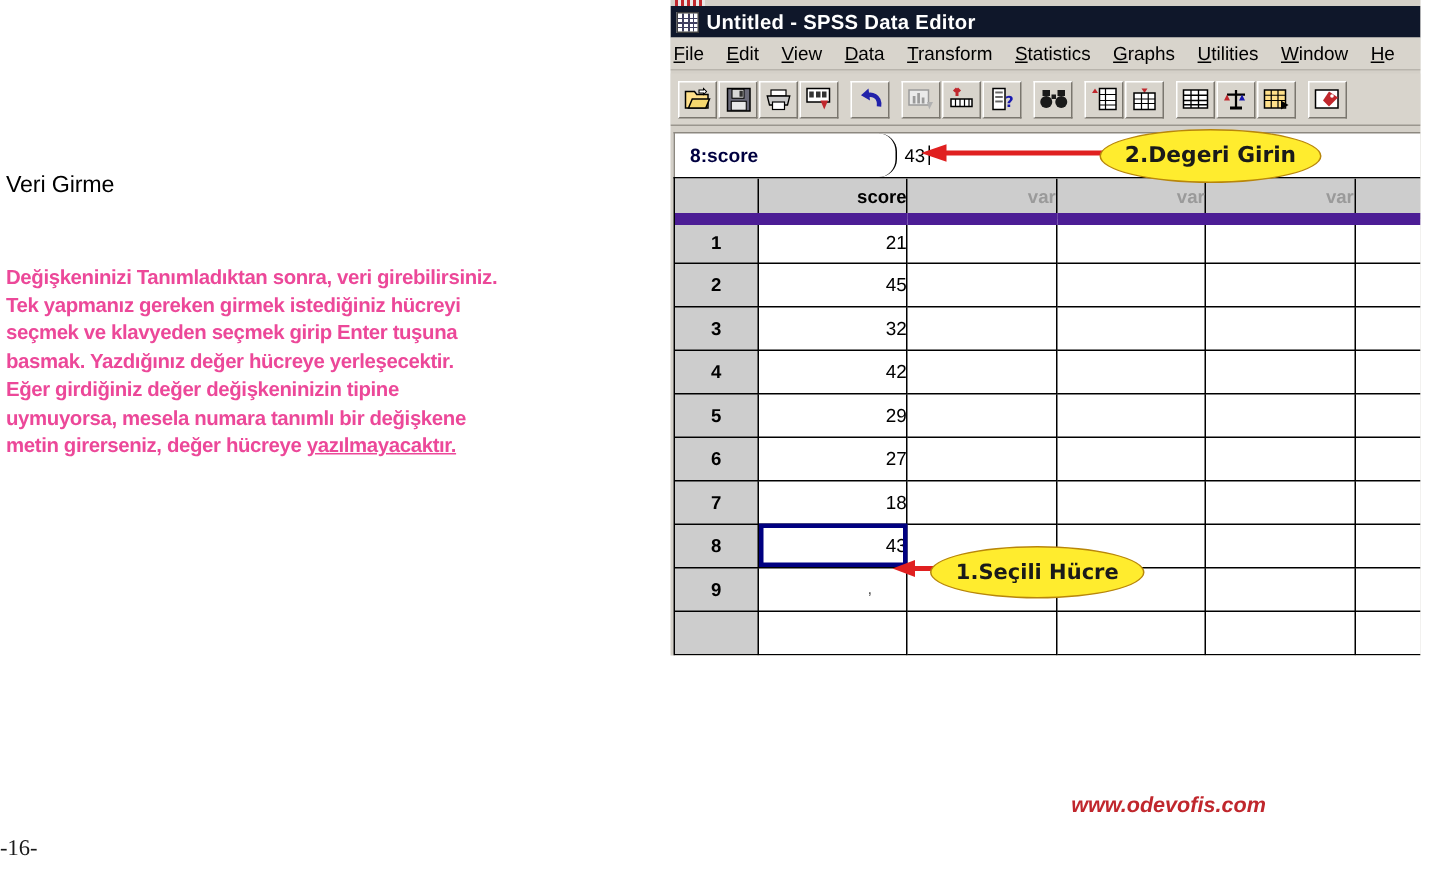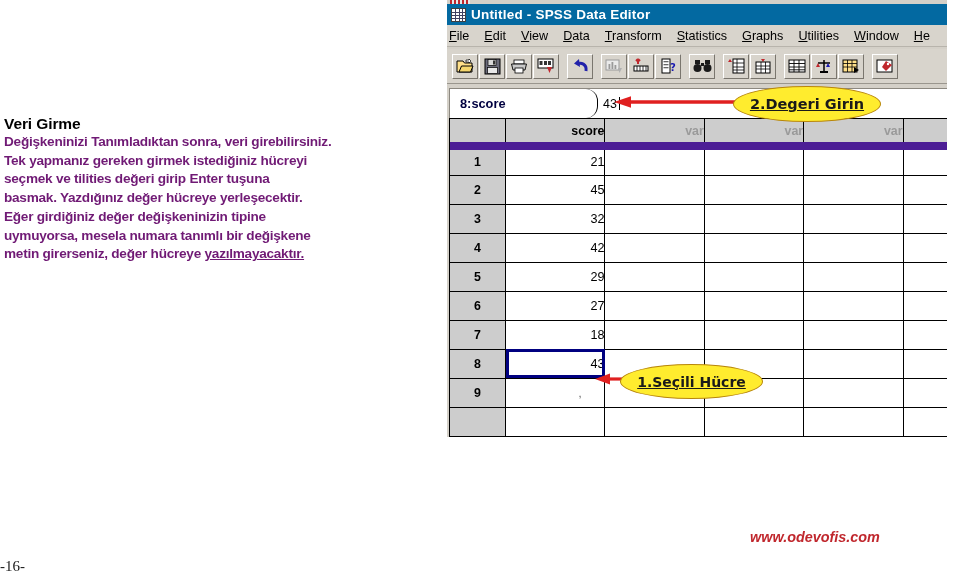--- a/index.html
+++ b/index.html
@@ -17,32 +17,33 @@
   }
 
   
   #doc-text {
     position: absolute;
     left: 4px;
     top: 114px;
     width: 400px;
   }
   #doc-text .heading {
-    font-weight: bold;
+    font-weight: normal;
     font-size: 15.5px;
     line-height: 19px;
     color: #000;
     letter-spacing: -0.1px;
   }
   #doc-text .para {
     font-weight: bold;
     font-size: 13.6px;
     line-height: 18.7px;
-    color: #701a75;
+    color: #ec4899;
     letter-spacing: -0.25px;
+    margin-top: 43px;
   }
   #doc-text .para .u {
     text-decoration: underline;
   }
 
   
   #spss-window {
     position: absolute;
     left: 447px;
     top: 0px;
@@ -60,21 +61,21 @@
     width: 20px;
     height: 5px;
     background: repeating-linear-gradient(90deg,#c0272d 0 2px,#e8e8e8 2px 4px);
   }
   #title-bar {
     position: absolute;
     left: 0;
     top: 4px;
     right: 0;
     height: 21px;
-    background: #0369a1;
+    background: #0f172a;
     display: flex;
     align-items: center;
     padding-left: 4px;
     box-sizing: border-box;
   }
   #title-bar .app-icon {
     width: 15px;
     height: 14px;
     background: #ffffff;
     border: 1px solid #404040;
@@ -270,21 +271,20 @@
     border: 1.6px solid #b8860b;
     border-radius: 50%;
     display: flex;
     align-items: center;
     justify-content: center;
     color: #1a1a1a;
     font-family: "DejaVu Sans", sans-serif;
     font-weight: bold;
     white-space: nowrap;
     box-sizing: border-box;
-    text-decoration: underline;
   }
   #callout-enter-value {
     left: 733px;
     top: 86px;
     width: 148px;
     height: 36px;
     font-size: 14.5px;
   }
   #callout-selected-cell {
     left: 620px;
@@ -303,40 +303,40 @@
     left: 0;
     right: 0;
     top: 558px;
     text-align: left;
     font-family: "Liberation Serif", serif;
     font-size: 15px;
     color: #1a1a1a;
   }
   #watermark {
     position: absolute;
-    left: 815px;
+    left: 779px;
     top: 529px;
     font-family: "Liberation Sans", sans-serif;
     font-style: italic;
     font-weight: bold;
     font-size: 14.4px;
     color: #c0272d;
     white-space: nowrap;
     transform: translateX(-50%);
   }
 </style>
 </head>
 <body>
 
 <div id="doc-text">
   <div class="heading">Veri Girme</div>
   <div class="para">
     <span>Değişkeninizi Tanımladıktan sonra, veri girebilirsiniz.</span><br>
     <span>Tek yapmanız gereken girmek istediğiniz hücreyi</span><br>
-    <span>seçmek ve tilities değeri girip Enter tuşuna</span><br>
+    <span>seçmek ve klavyeden seçmek girip Enter tuşuna</span><br>
     <span>basmak.  Yazdığınız değer hücreye yerleşecektir.</span><br>
     <span>Eğer girdiğiniz değer değişkeninizin tipine</span><br>
     <span>uymuyorsa, mesela numara tanımlı bir değişkene</span><br>
     <span>metin girerseniz, değer hücreye </span><span class="u">yazılmayacaktır.</span>
   </div>
 </div>
 
 <div id="spss-window">
 
   <div class="title-residue"></div>

